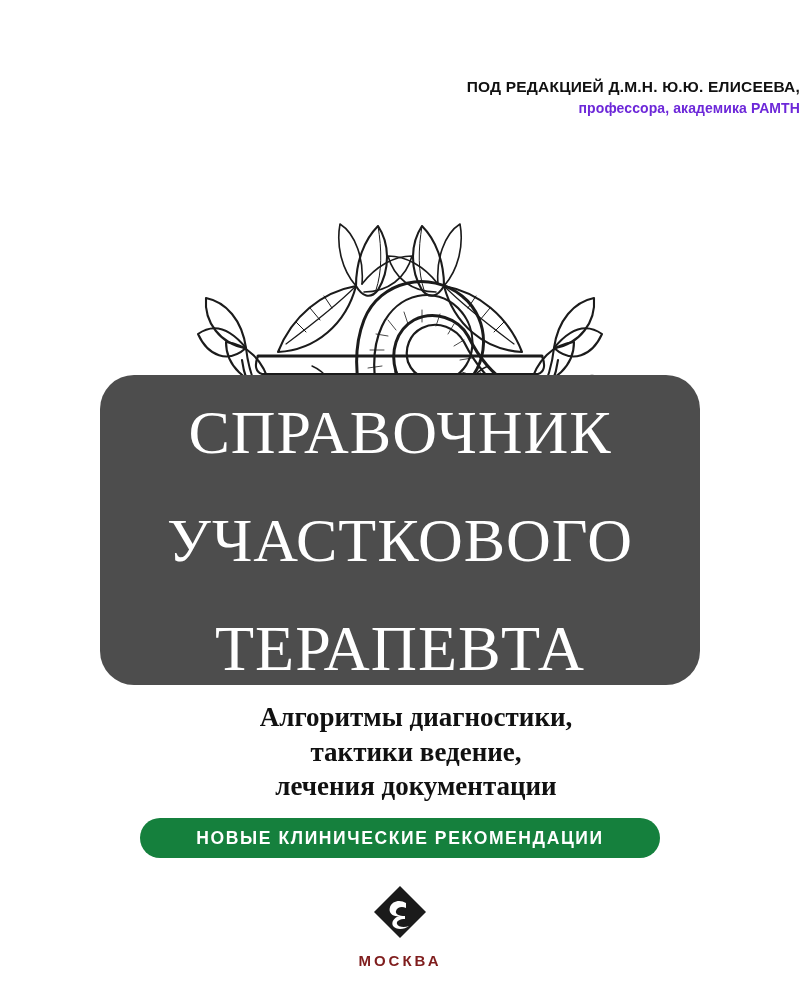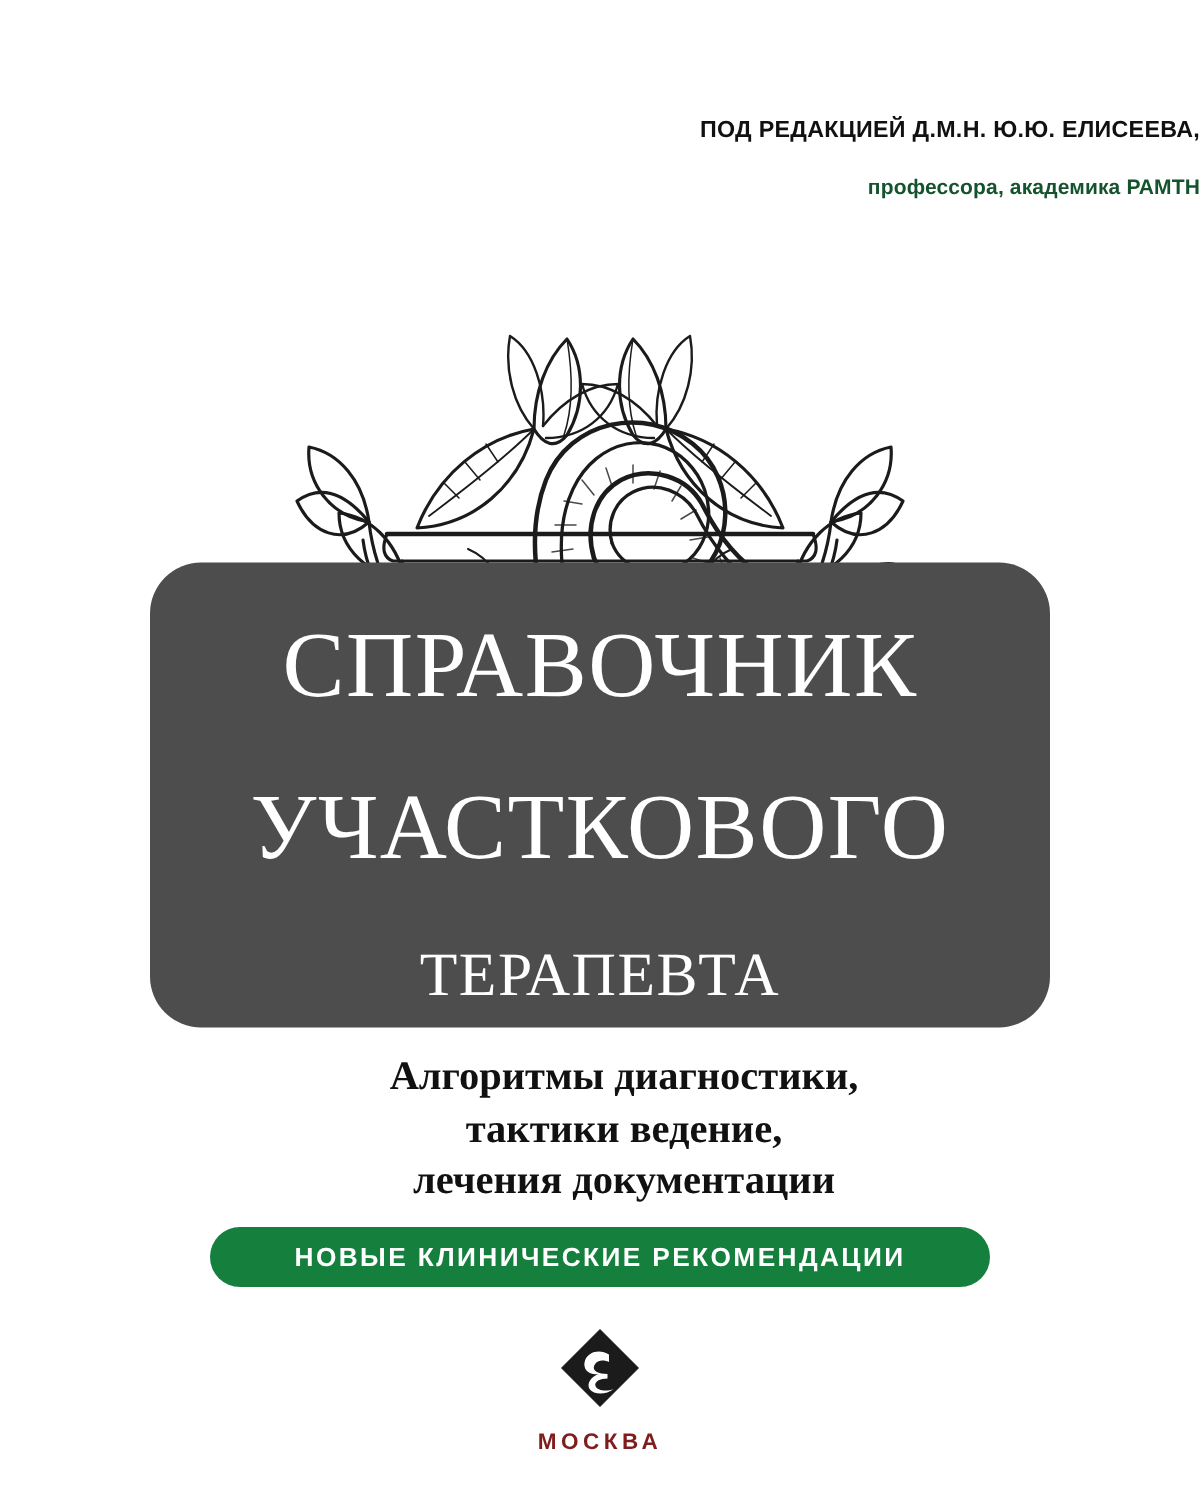--- a/index.html
+++ b/index.html
@@ -36,22 +36,22 @@
     font-size: 15.5px;
     letter-spacing: 0.2px;
     color: #111;
     white-space: nowrap;
   }
   .credits .line2 {
     font-family: "Liberation Sans", sans-serif;
     font-weight: bold;
     font-size: 14px;
     letter-spacing: 0.1px;
-    color: #14532d;
-    margin-top: 20px;
+    color: #6d28d9;
+    margin-top: 4px;
     white-space: nowrap;
   }
 
   
   .engraving {
     position: absolute;
     top: 120px;
     left: 150px;
     width: 500px;
     height: 520px;
@@ -84,21 +84,21 @@
     font-weight: normal;
     text-transform: uppercase;
     line-height: 1.0;
     letter-spacing: 1px;
     text-align: center;
     white-space: nowrap;
     margin-top: 30px;
   }
   .t-line.l1 { font-size: 62px; margin-bottom: 16px; }
   .t-line.l2 { font-size: 62px; margin-bottom: 16px; }
-  .t-line.l3 { font-size: 41px; }
+  .t-line.l3 { font-size: 64px; }
 
   
   .subtitle {
     position: absolute;
     left: 0;
     top: 700px;
     width: 800px;
     text-align: center;
     font-family: "Liberation Serif", serif;
     font-weight: bold;

